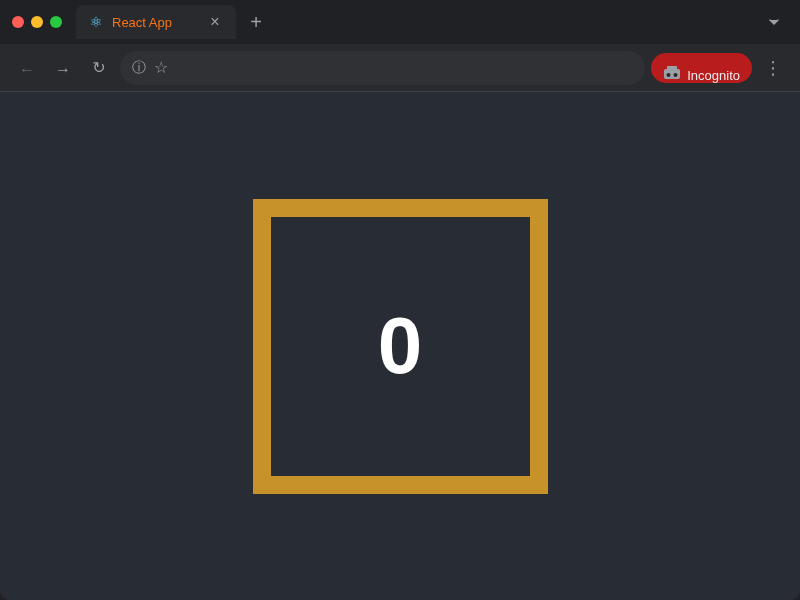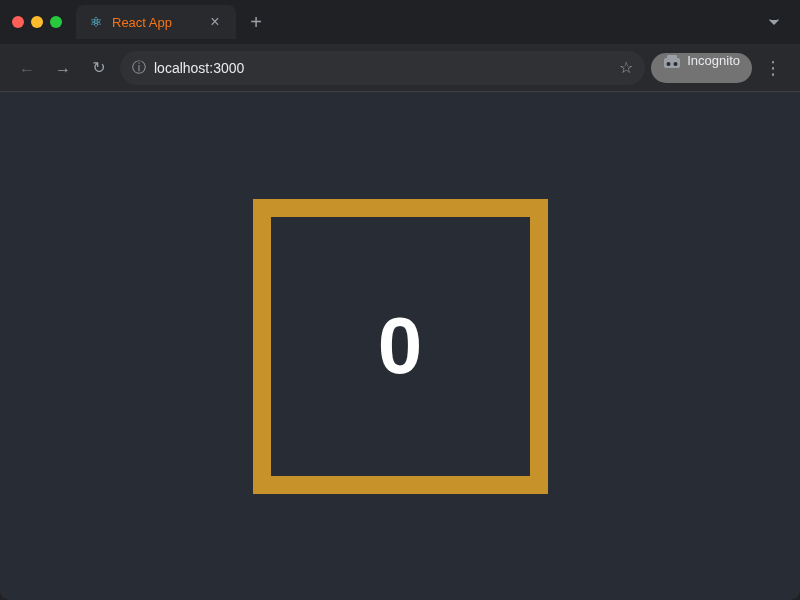--- a/index.html
+++ b/index.html
@@ -169,26 +169,26 @@
       flex: 1;
     }
 
     .star-btn {
       color: #9aa0a6;
       font-size: 16px;
       cursor: pointer;
     }
 
     .incognito-btn {
-      background: #737373;
+      background: #b91c1c;
       border-radius: 20px;
       height: 30px;
       padding: 0 12px;
       display: flex;
-      align-items: flex-start;
+      align-items: flex-end;
       gap: 6px;
       cursor: pointer;
       color: #e8eaed;
       font-size: 13px;
     }
 
     .incognito-icon {
       font-size: 15px;
     }
 
@@ -262,21 +262,20 @@
       <span>←</span>
     </div>
     <div class="nav-btn">
       <span>→</span>
     </div>
     <div class="nav-btn">
       <span>↻</span>
     </div>
     <div class="address-bar">
       <span class="address-bar-icon">ⓘ</span>
-      <span class="address-text">localhost:3000</span>
       <span class="star-btn">☆</span>
     </div>
     <div class="incognito-btn">
       <span class="incognito-icon">
         
         <svg width="18" height="16" viewBox="0 0 18 16" fill="none">
           <rect x="1" y="5" width="16" height="10" rx="2" fill="#9aa0a6"></rect>
           <rect x="4" y="2" width="10" height="5" rx="1" fill="#9aa0a6"></rect>
           <circle cx="5.5" cy="11" r="2" fill="#292a2d"></circle>
           <circle cx="12.5" cy="11" r="2" fill="#292a2d"></circle>

